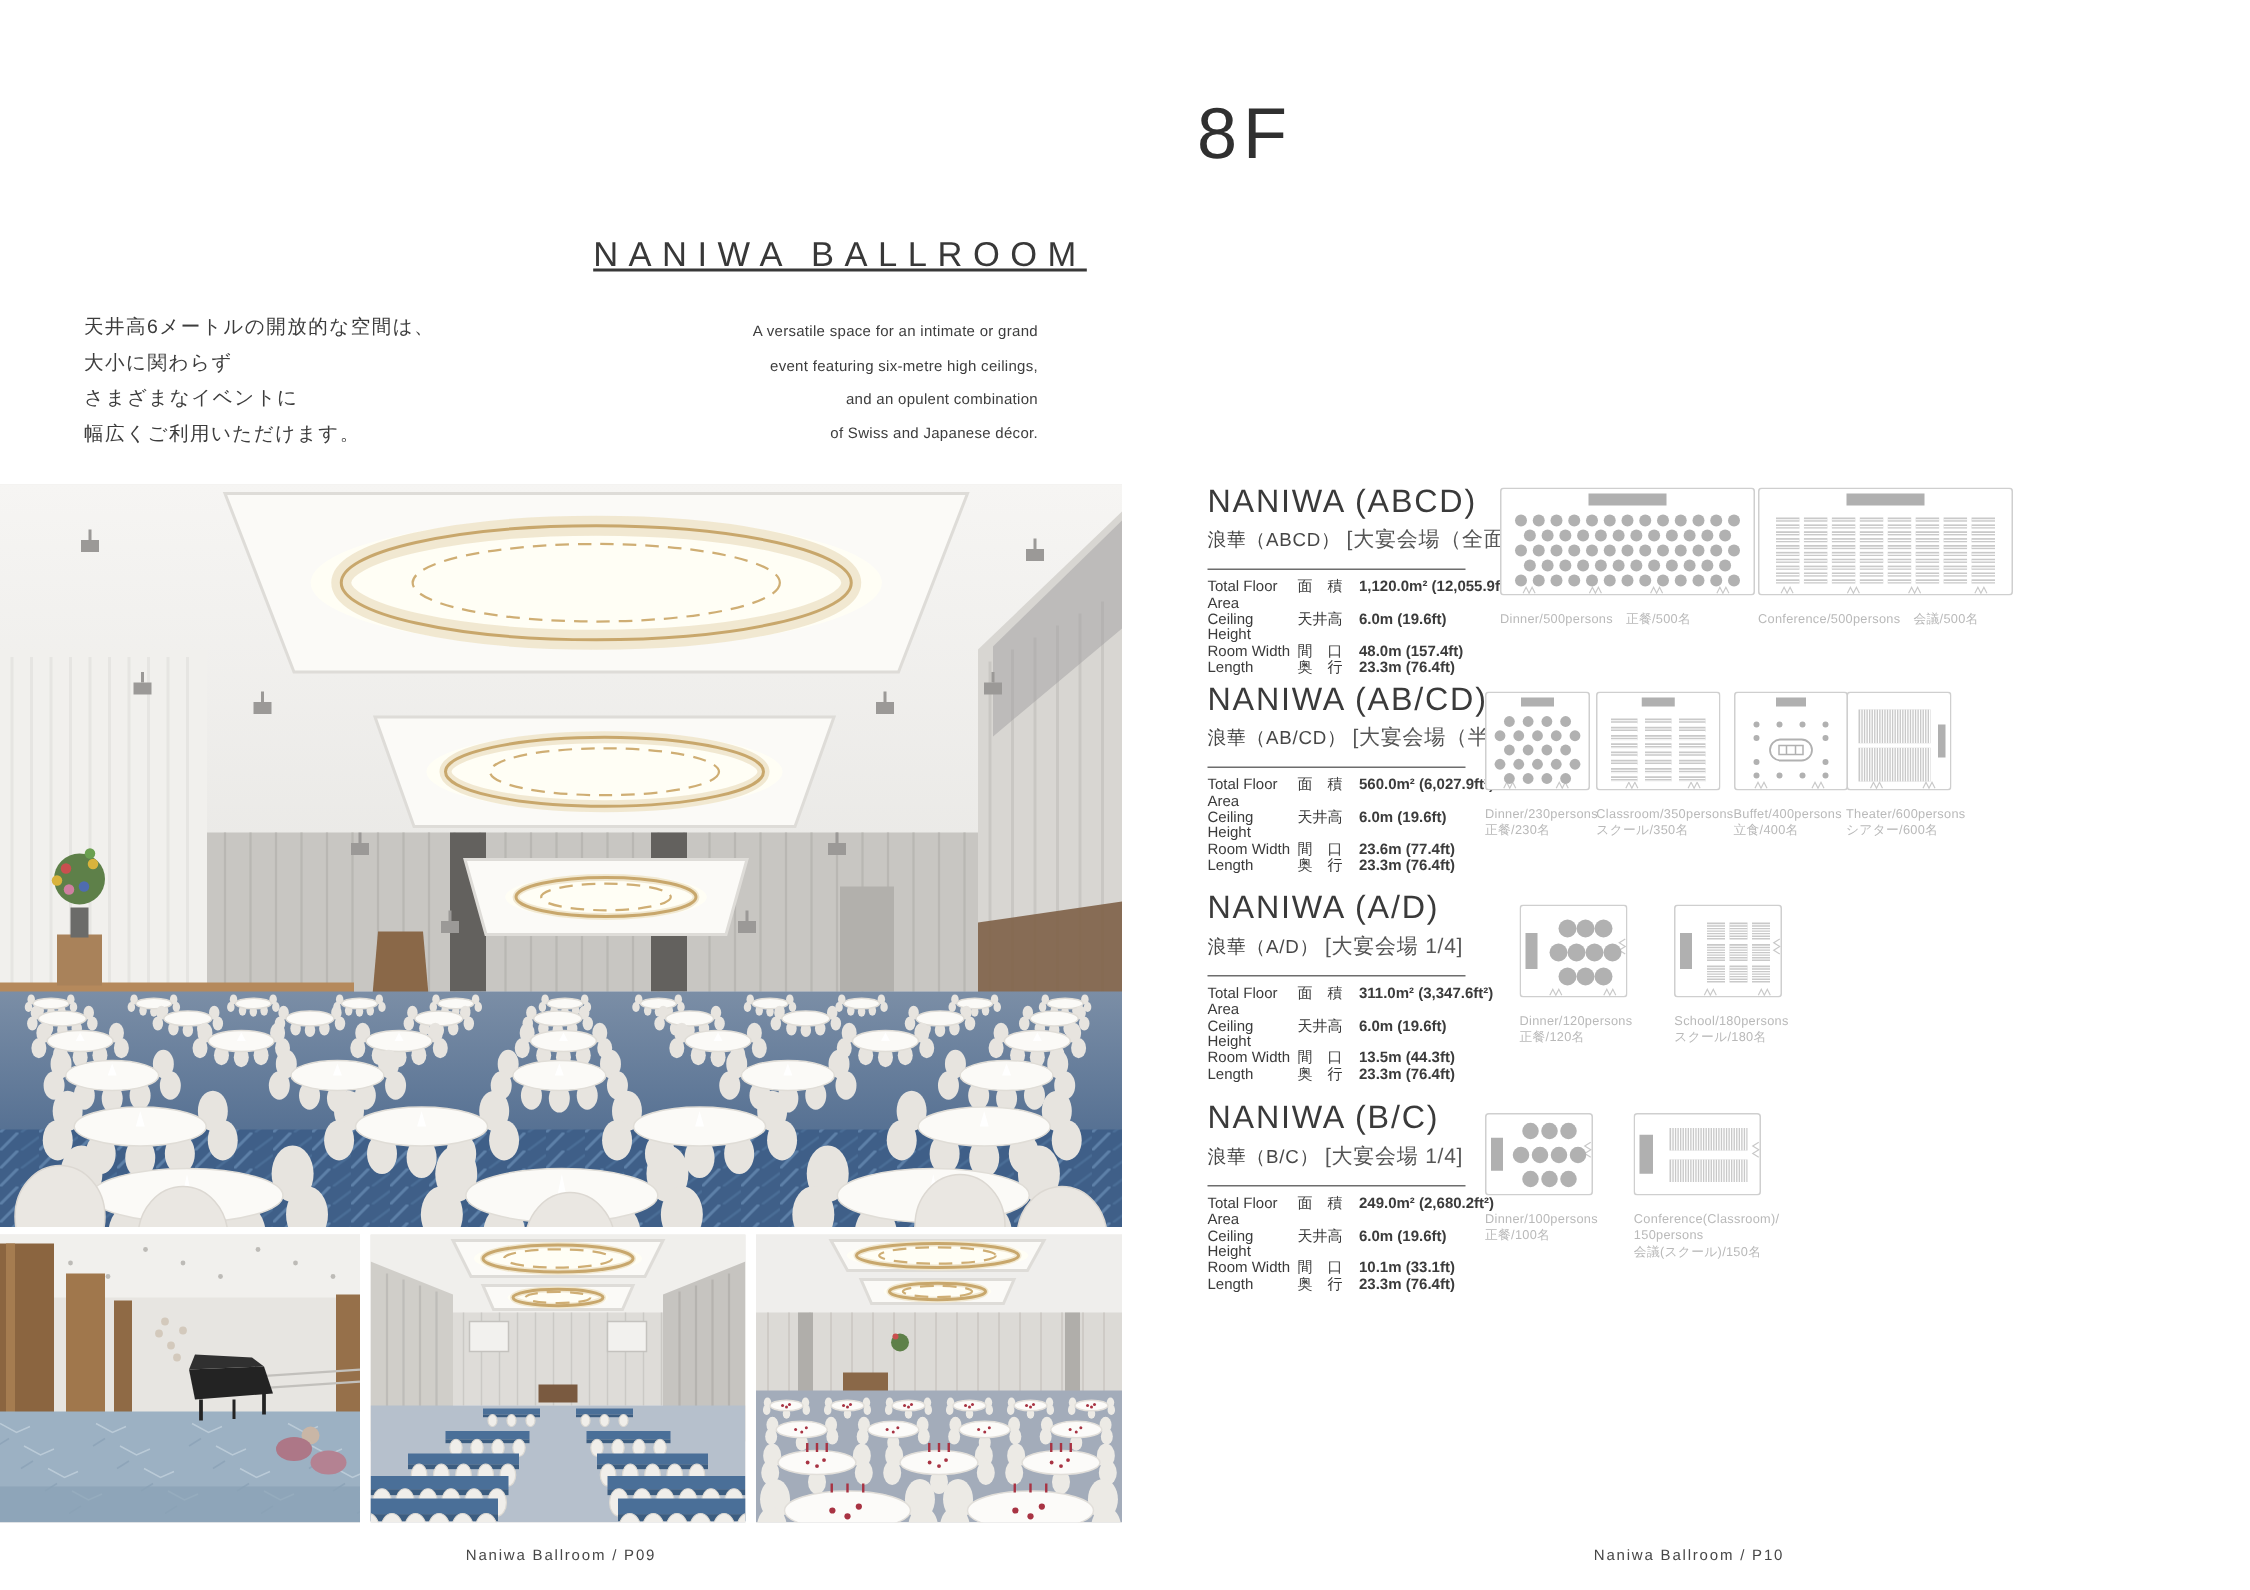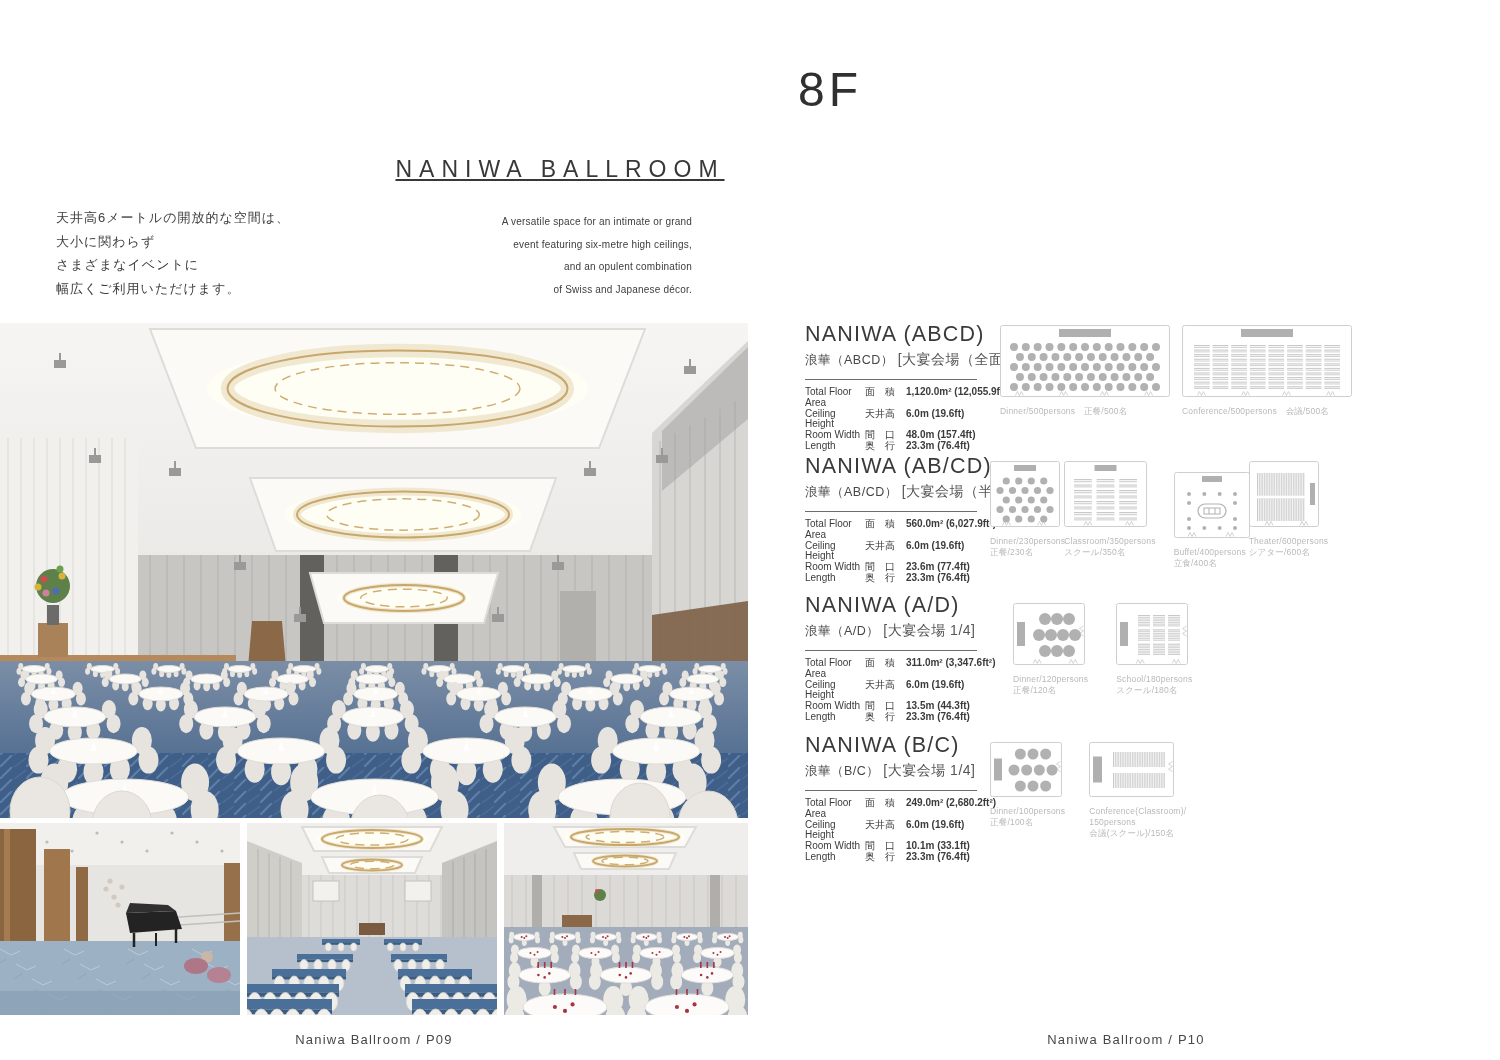--- a/index.html
+++ b/index.html
@@ -13,21 +13,21 @@
   .main-title{position:absolute;left:370px;top:156px;width:380px;margin:0;text-align:center;
     font-size:23px;font-weight:400;letter-spacing:7px;color:#383838;text-decoration:underline;}
   .en-intro{position:absolute;left:400px;top:211px;width:292px;text-align:right;
     font-size:10px;line-height:22.5px;letter-spacing:.2px;color:#3d3d3d;}
   .photo{position:absolute;overflow:hidden;background:#e9e7e4;}
   .photo svg{display:block;}
   #photo-main{left:0;top:323px;width:748px;height:495px;}
   #photo-1{left:0;top:823px;width:240px;height:192px;}
   #photo-2{left:247px;top:823px;width:250px;height:192px;}
   #photo-3{left:504px;top:823px;width:244px;height:192px;}
-  .footer{position:absolute;top:1032px;font-size:13px;letter-spacing:1.2px;color:#474747;text-align:center;}
+  .footer{position:absolute;top:1032px;font-size:10px;letter-spacing:1.2px;color:#474747;text-align:center;}
   #footer-left{left:0;width:748px;}
   #footer-right{left:752px;width:748px;}
   
   .floor-label{position:absolute;left:798px;top:62px;font-size:48px;font-weight:400;letter-spacing:4px;color:#303030;}
   .room-section{position:absolute;left:805px;width:620px;}
   .sec-title{margin:0;font-size:21.5px;font-weight:400;letter-spacing:1.2px;color:#3a3a3a;}
   .sec-sub{margin-top:4px;font-size:12.5px;letter-spacing:.5px;color:#474747;}
   .sub-note{font-size:14px;color:#555;}
   .sec-rule{width:172px;border:none;border-top:1px solid #6d6d6d;margin:10px 0 7px 0;}
   .specs{font-size:10px;line-height:10.8px;color:#3b3b3b;}
@@ -918,21 +918,21 @@
             <span class="sp-val">48.0m (157.4ft)</span>
           </div>
           <div class="spec-row">
             <span class="sp-en">Length</span>
             <span class="sp-jp">奥　行</span>
             <span class="sp-val">23.3m (76.4ft)</span>
           </div>
         </div>
     </div>
     <div class="diagrams">
-        <figure class="diagram" style="margin-right: 12px;"><svg viewBox="0 0 170 72" width="170" height="72">
+        <figure class="diagram" style="margin-right: 2px;"><svg viewBox="0 0 170 72" width="170" height="72">
             <rect x="0.5" y="0.5" width="169" height="71" rx="2" fill="#ffffff" stroke="#cfcfcf" stroke-width="1"></rect>
             <polyline points="15.399999999999999,70.5 17.4,66.5 19.4,70.5 21.4,66.5 23.4,70.5" fill="none" stroke="#c9c9c9" stroke-width="0.8"></polyline>
             <polyline points="59.599999999999994,70.5 61.599999999999994,66.5 63.599999999999994,70.5 65.6,66.5 67.6,70.5" fill="none" stroke="#c9c9c9" stroke-width="0.8"></polyline>
             <polyline points="100.4,70.5 102.4,66.5 104.4,70.5 106.4,66.5 108.4,70.5" fill="none" stroke="#c9c9c9" stroke-width="0.8"></polyline>
             <polyline points="144.6,70.5 146.6,66.5 148.6,70.5 150.6,66.5 152.6,70.5" fill="none" stroke="#c9c9c9" stroke-width="0.8"></polyline>
             <rect x="59" y="4" width="52" height="8" fill="#b0b0b0"></rect>
             <circle cx="14" cy="22" r="4" fill="#b1b1b1"></circle>
             <circle cx="25.833333333333336" cy="22" r="4" fill="#b1b1b1"></circle>
             <circle cx="37.66666666666667" cy="22" r="4" fill="#b1b1b1"></circle>
             <circle cx="49.5" cy="22" r="4" fill="#b1b1b1"></circle>
@@ -1227,21 +1227,21 @@
             <circle cx="47.5" cy="48.5" r="3.6" fill="#b1b1b1"></circle>
             <circle cx="60" cy="48.5" r="3.6" fill="#b1b1b1"></circle>
             <circle cx="16.25" cy="58" r="3.6" fill="#b1b1b1"></circle>
             <circle cx="28.75" cy="58" r="3.6" fill="#b1b1b1"></circle>
             <circle cx="41.25" cy="58" r="3.6" fill="#b1b1b1"></circle>
             <circle cx="53.75" cy="58" r="3.6" fill="#b1b1b1"></circle>
           </svg><figcaption>
             <div>Dinner/230persons</div>
             <div>正餐/230名</div>
           </figcaption></figure>
-        <figure class="diagram" style="margin-right: 18px;"><svg viewBox="0 0 83 66" width="83" height="66">
+        <figure class="diagram" style=""><svg viewBox="0 0 83 66" width="83" height="66">
             <rect x="0.5" y="0.5" width="82" height="65" rx="2" fill="#ffffff" stroke="#cfcfcf" stroke-width="1"></rect>
             <polyline points="19.9,64.5 21.9,60.5 23.9,64.5 25.9,60.5 27.9,64.5" fill="none" stroke="#c9c9c9" stroke-width="0.8"></polyline>
             <polyline points="61.400000000000006,64.5 63.400000000000006,60.5 65.4,64.5 67.4,60.5 69.4,64.5" fill="none" stroke="#c9c9c9" stroke-width="0.8"></polyline>
             <rect x="30.5" y="4" width="22" height="6" fill="#b0b0b0"></rect>
             <rect x="10" y="18" width="17.666666666666668" height="3.5" fill="#c9c9c9"></rect>
             <line x1="10" y1="19.5" x2="27.666666666666668" y2="19.5" stroke="#fff" stroke-width="0.8"></line>
             <line x1="10" y1="21.2" x2="27.666666666666668" y2="21.2" stroke="#fff" stroke-width="0.8"></line>
             <rect x="10" y="23.5" width="17.666666666666668" height="3.5" fill="#c9c9c9"></rect>
             <line x1="10" y1="25" x2="27.666666666666668" y2="25" stroke="#fff" stroke-width="0.8"></line>
             <line x1="10" y1="26.7" x2="27.666666666666668" y2="26.7" stroke="#fff" stroke-width="0.8"></line>
@@ -1308,21 +1308,21 @@
             <rect x="55.333333333333336" y="51" width="17.666666666666668" height="3.5" fill="#c9c9c9"></rect>
             <line x1="55.333333333333336" y1="52.5" x2="73" y2="52.5" stroke="#fff" stroke-width="0.8"></line>
             <line x1="55.333333333333336" y1="54.2" x2="73" y2="54.2" stroke="#fff" stroke-width="0.8"></line>
             <rect x="55.333333333333336" y="56.5" width="17.666666666666668" height="3.5" fill="#c9c9c9"></rect>
             <line x1="55.333333333333336" y1="58" x2="73" y2="58" stroke="#fff" stroke-width="0.8"></line>
             <line x1="55.333333333333336" y1="59.7" x2="73" y2="59.7" stroke="#fff" stroke-width="0.8"></line>
           </svg><figcaption>
             <div>Classroom/350persons</div>
             <div>スクール/350名</div>
           </figcaption></figure>
-        <figure class="diagram" style="margin-right: -1px; margin-top: 11px;"><svg viewBox="0 0 76 66" width="76" height="66">
+        <figure class="diagram" style="margin-right: -1px;"><svg viewBox="0 0 76 66" width="76" height="66">
             <rect x="0.5" y="0.5" width="75" height="65" rx="2" fill="#ffffff" stroke="#cfcfcf" stroke-width="1"></rect>
             <polyline points="14,64.5 16,60.5 18,64.5 20,60.5 22,64.5" fill="none" stroke="#c9c9c9" stroke-width="0.8"></polyline>
             <polyline points="52,64.5 54,60.5 56,64.5 58,60.5 60,64.5" fill="none" stroke="#c9c9c9" stroke-width="0.8"></polyline>
             <rect x="28" y="4" width="20" height="6" fill="#b0b0b0"></rect>
             <circle cx="15" cy="22" r="2" fill="#b1b1b1"></circle>
             <circle cx="15" cy="56" r="2" fill="#b1b1b1"></circle>
             <circle cx="30.333333333333336" cy="22" r="2" fill="#b1b1b1"></circle>
             <circle cx="30.333333333333336" cy="56" r="2" fill="#b1b1b1"></circle>
             <circle cx="45.66666666666667" cy="22" r="2" fill="#b1b1b1"></circle>
             <circle cx="45.66666666666667" cy="56" r="2" fill="#b1b1b1"></circle>

